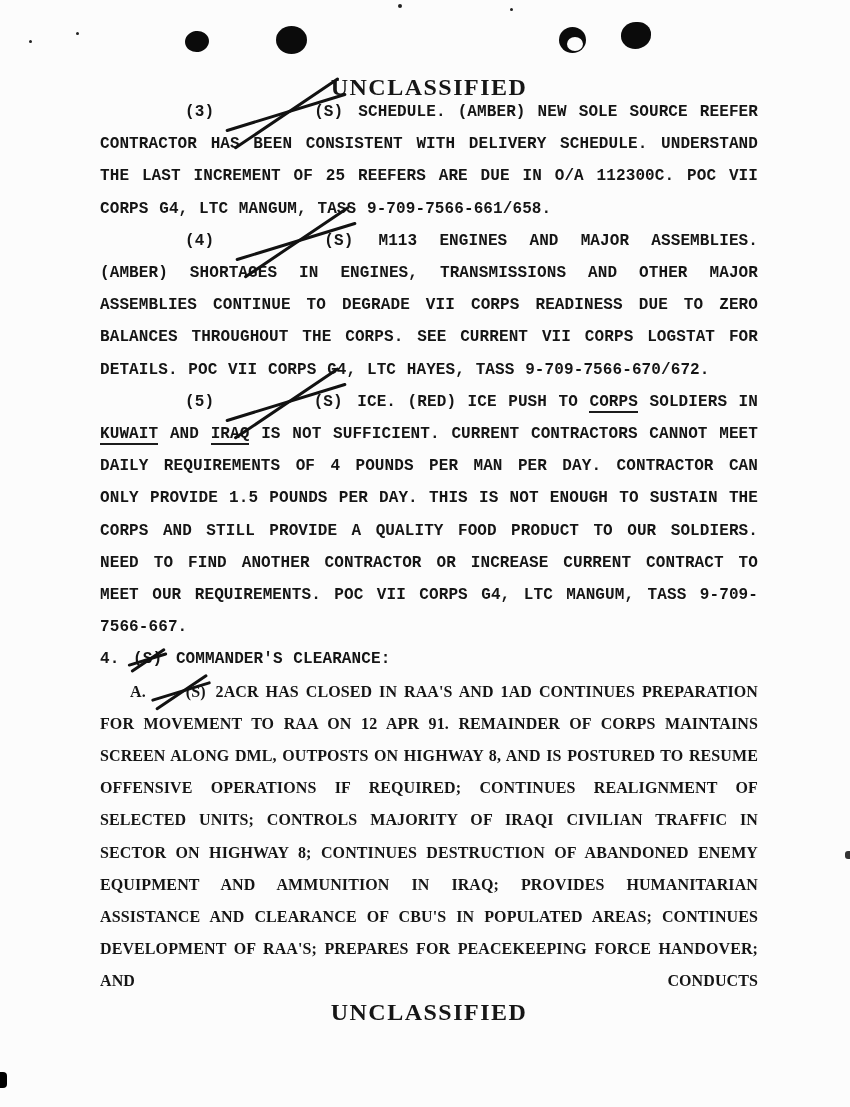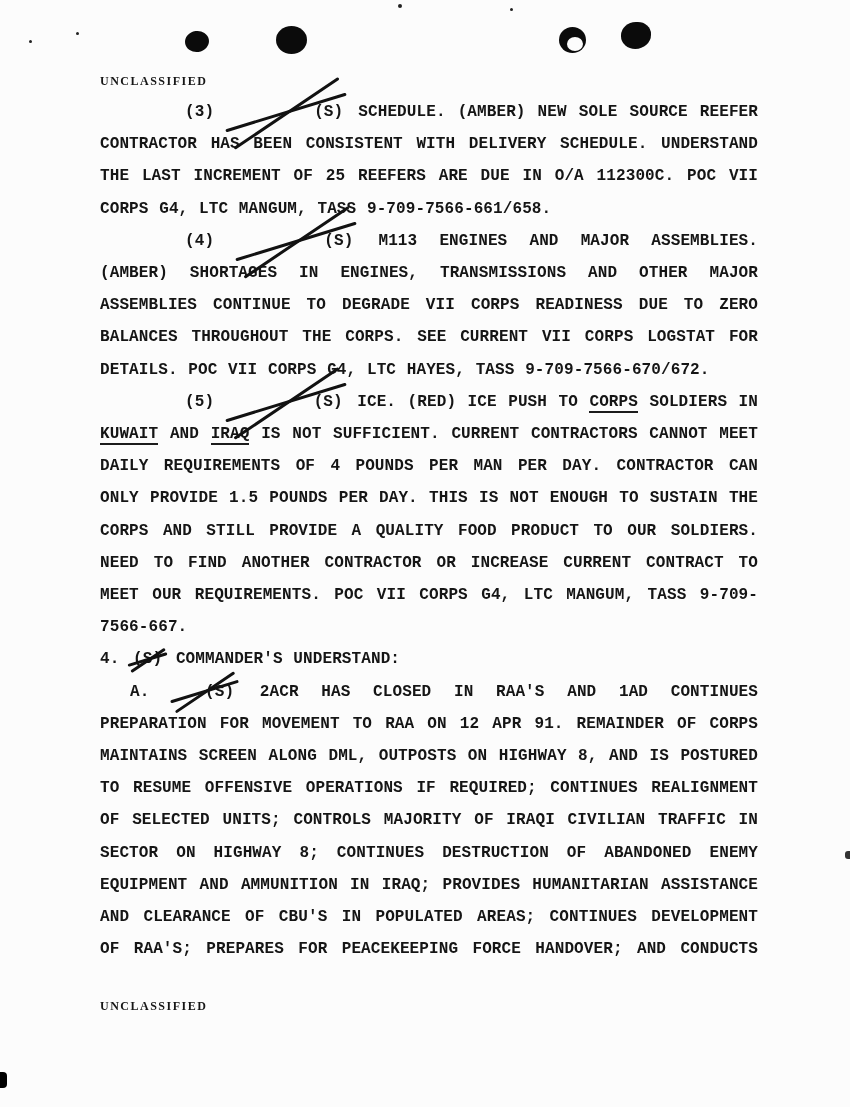--- a/index.html
+++ b/index.html
@@ -43,23 +43,24 @@
   .speck-3 { left: 29px;  top: 40px; width: 3px; height: 3px; }
   .speck-4 { left: 76px;  top: 32px; width: 3px; height: 3px; }
   .edge-mark-bl { position: absolute; left: 0; top: 1072px; width: 7px; height: 16px; background: #000; border-radius: 0 4px 4px 0; }
   .edge-mark-r  { position: absolute; left: 845px; top: 851px; width: 5px; height: 8px; background: #333; border-radius: 3px 0 0 3px; }
 
   
   .classification-banner {
     position: absolute;
     left: 100px;
     width: 658px;
+    text-align: center;
     font-family: "Liberation Serif", "DejaVu Serif", serif;
     font-weight: 700;
-    font-size: 12px;
+    font-size: 24px;
     letter-spacing: 1.5px;
     color: #161616;
   }
   .banner-top    { top: 74px; }
   .banner-bottom { top: 999px; }
 
   .doc-body {
     position: absolute;
     left: 100px;
     top: 96px;
@@ -68,21 +69,21 @@
     font-weight: 700;
     line-height: 32.2px;
     text-align: justify;
     letter-spacing: 0.1px;
     word-spacing: 1px;
     color: #151515;
   }
   .para { margin: 0; }
   .p-item { text-indent: 85px; }
   .p-top  { text-indent: 0; }
-  .p-sub  { text-indent: 30px; }
+  .p-sub  { text-indent: 30px; font-family: Liberation Serif, serif; }
   .stretch-last { text-align-last: justify; }
 
   
   .marking {
     position: relative;
     display: inline-block;
     padding: 0 3px;
     white-space: nowrap;
   }
   .marking::before,
@@ -124,21 +125,21 @@
   <div class="classification-banner banner-top">UNCLASSIFIED</div>
 
   <div class="doc-body">
 
     <p class="para p-item"><span>(3)</span> <span class="marking"><span>(S)</span></span> <span>SCHEDULE.</span> <span>(AMBER) NEW SOLE SOURCE REEFER CONTRACTOR HAS BEEN CONSISTENT WITH DELIVERY SCHEDULE. UNDERSTAND THE LAST INCREMENT OF 25 REEFERS ARE DUE IN O/A 112300C. POC VII CORPS G4, LTC MANGUM, TASS 9-709-7566-661/658.</span></p>
 
     <p class="para p-item"><span>(4)</span> <span class="marking"><span>(S)</span></span> <span>M113 ENGINES AND MAJOR ASSEMBLIES.</span> <span>(AMBER) SHORTAGES IN ENGINES, TRANSMISSIONS AND OTHER MAJOR ASSEMBLIES CONTINUE TO DEGRADE VII CORPS READINESS DUE TO ZERO BALANCES THROUGHOUT THE CORPS. SEE CURRENT VII CORPS LOGSTAT FOR DETAILS. POC VII CORPS G4, LTC HAYES, TASS 9-709-7566-670/672.</span></p>
 
     <p class="para p-item"><span>(5)</span> <span class="marking"><span>(S)</span></span> <span>ICE.</span> <span>(RED) ICE PUSH TO</span> <span class="pen-underline">CORPS</span> <span>SOLDIERS IN</span> <span class="pen-underline">KUWAIT</span> <span>AND</span> <span class="pen-underline">IRAQ</span> <span>IS NOT SUFFICIENT. CURRENT CONTRACTORS CANNOT MEET DAILY REQUIREMENTS OF 4 POUNDS PER MAN PER DAY. CONTRACTOR CAN ONLY PROVIDE 1.5 POUNDS PER DAY. THIS IS NOT ENOUGH TO SUSTAIN THE CORPS AND STILL PROVIDE A QUALITY FOOD PRODUCT TO OUR SOLDIERS. NEED TO FIND ANOTHER CONTRACTOR OR INCREASE CURRENT CONTRACT TO MEET OUR REQUIREMENTS. POC VII CORPS G4, LTC MANGUM, TASS 9-709-7566-667.</span></p>
 
-    <p class="para p-top"><span>4.</span> <span class="marking"><span>(S)</span></span> <span>COMMANDER'S UNDERSTAND:</span></p>
+    <p class="para p-top"><span>4.</span> <span class="marking"><span>(S)</span></span> <span>COMMANDER'S CLEARANCE:</span></p>
 
     <p class="para p-sub stretch-last"><span>A.</span> <span class="marking"><span>(S)</span></span> <span>2ACR HAS CLOSED IN RAA'S AND 1AD CONTINUES PREPARATION FOR MOVEMENT TO RAA ON 12 APR 91. REMAINDER OF CORPS MAINTAINS SCREEN ALONG DML, OUTPOSTS ON HIGHWAY 8, AND IS POSTURED TO RESUME OFFENSIVE OPERATIONS IF REQUIRED; CONTINUES REALIGNMENT OF SELECTED UNITS; CONTROLS MAJORITY OF IRAQI CIVILIAN TRAFFIC IN SECTOR ON HIGHWAY 8; CONTINUES DESTRUCTION OF ABANDONED ENEMY EQUIPMENT AND AMMUNITION IN IRAQ; PROVIDES HUMANITARIAN ASSISTANCE AND CLEARANCE OF CBU'S IN POPULATED AREAS; CONTINUES DEVELOPMENT OF RAA'S; PREPARES FOR PEACEKEEPING FORCE HANDOVER; AND CONDUCTS</span></p>
 
   </div>
 
   <div class="classification-banner banner-bottom">UNCLASSIFIED</div>
 
 </div>
 
 </body></html>

